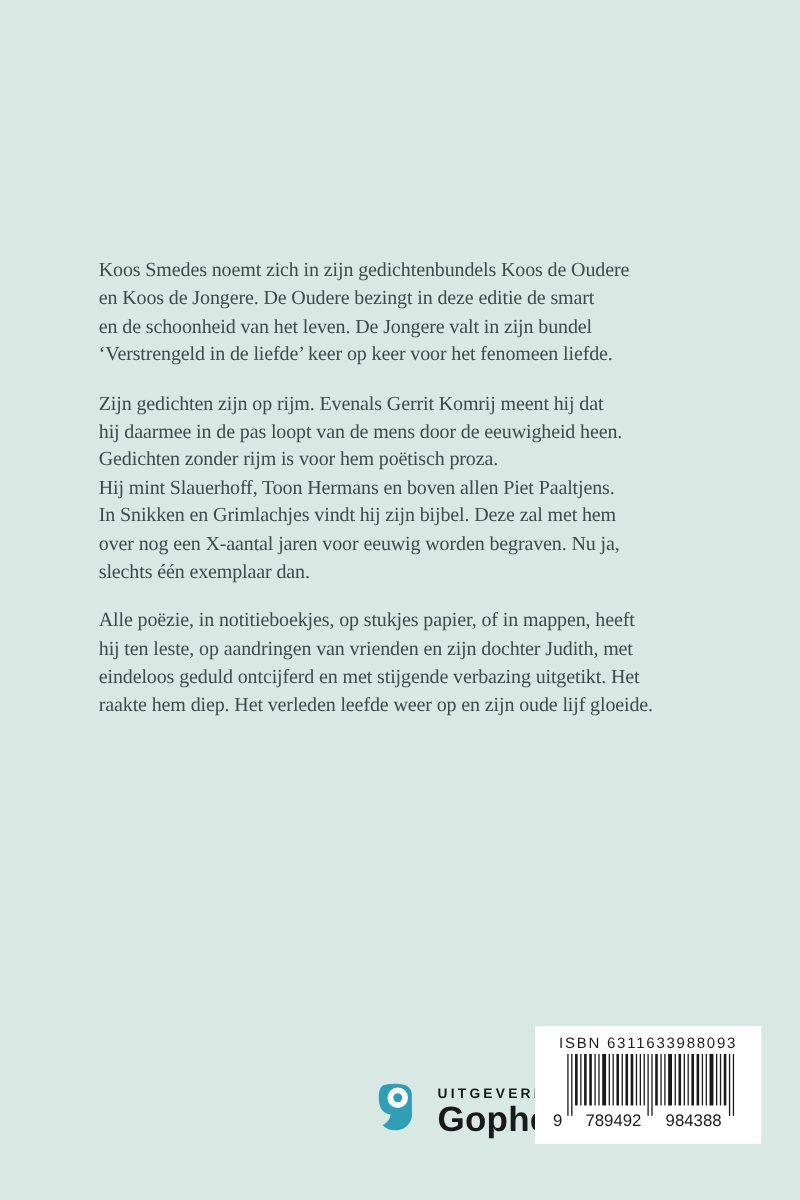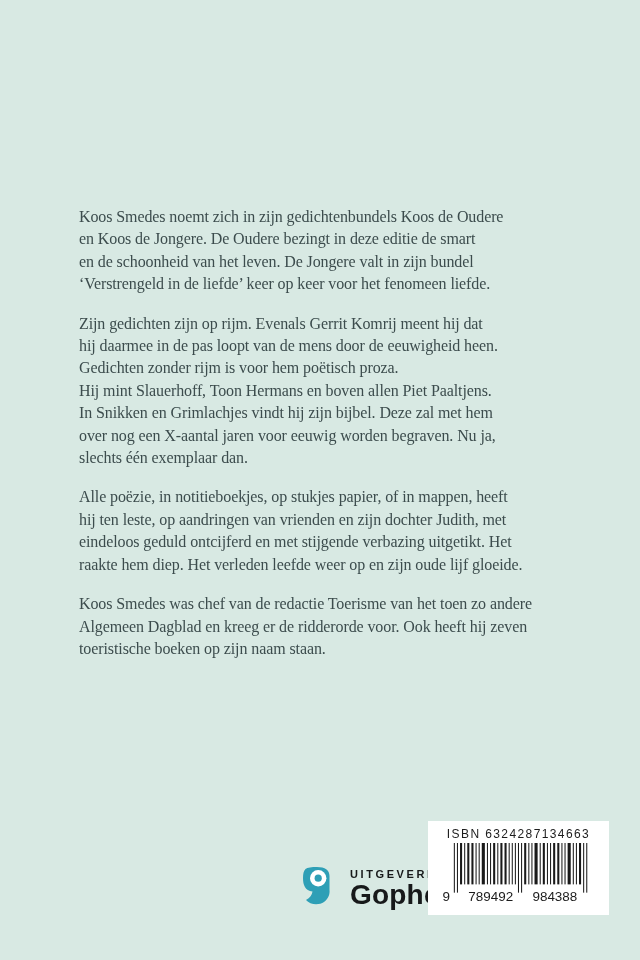--- a/index.html
+++ b/index.html
@@ -96,43 +96,40 @@
 hij daarmee in de pas loopt van de mens door de eeuwigheid heen.
 Gedichten zonder rijm is voor hem poëtisch proza.
 Hij mint Slauerhoff, Toon Hermans en boven allen Piet Paaltjens.
 In Snikken en Grimlachjes vindt hij zijn bijbel. Deze zal met hem
 over nog een X-aantal jaren voor eeuwig worden begraven. Nu ja,
 slechts één exemplaar dan.</p>
     <p>Alle poëzie, in notitieboekjes, op stukjes papier, of in mappen, heeft
 hij ten leste, op aandringen van vrienden en zijn dochter Judith, met
 eindeloos geduld ontcijferd en met stijgende verbazing uitgetikt. Het
 raakte hem diep. Het verleden leefde weer op en zijn oude lijf gloeide.</p>
-    <p>Koos Smedes was chef van de redactie Toerisme van het toen zo andere
-Algemeen Dagblad en kreeg er de ridderorde voor. Ook heeft hij zeven
-toeristische boeken op zijn naam staan.</p>
   </div>
 
   <div class="publisher">
     <span>
       <svg width="29" height="40" viewBox="0 0 29 40" aria-hidden="true">
         <g fill="#2e9fb6">
           <path d="M3.5 3 C1.5 5 1 8 1 12 C1 19 3 24.5 10.5 25.5 C10 29 8 32 4 34 C8 39 17 39.5 22 36 C26.5 32.8 28 28 27.5 24 L27.5 10 C27.5 4 23 1 15 1 C9.5 1 5.5 1.5 3.5 3 Z"></path>
         </g>
         <circle cx="16.2" cy="12.2" r="8.2" fill="#ffffff"></circle>
         <circle cx="16.2" cy="12.2" r="3.6" fill="#2e9fb6"></circle>
       </svg>
     </span>
     <span class="pub-text">
       <span class="pub-imprint">UITGEVERIJ</span>
       <span class="pub-name">Gopher</span>
     </span>
   </div>
 
   <div class="barcode">
-    <div class="isbn">ISBN 6324287134663</div>
+    <div class="isbn">ISBN 6311633988093</div>
     <div class="bars-wrap">
       <svg id="bars-svg" width="168" height="60" viewBox="0 0 150 58">
         <text x="1" y="56">9</text>
         <text x="26" y="56">789492</text>
         <text x="88" y="56">984388</text>
       <rect x="12" y="0" width="1" height="48" fill="#1a1a1a"></rect>
           <rect x="15" y="0" width="1" height="48" fill="#1a1a1a"></rect>
           <rect x="18" y="0" width="2" height="40" fill="#1a1a1a"></rect>
           <rect x="22" y="0" width="1" height="40" fill="#1a1a1a"></rect>
           <rect x="25" y="0" width="2" height="40" fill="#1a1a1a"></rect>

